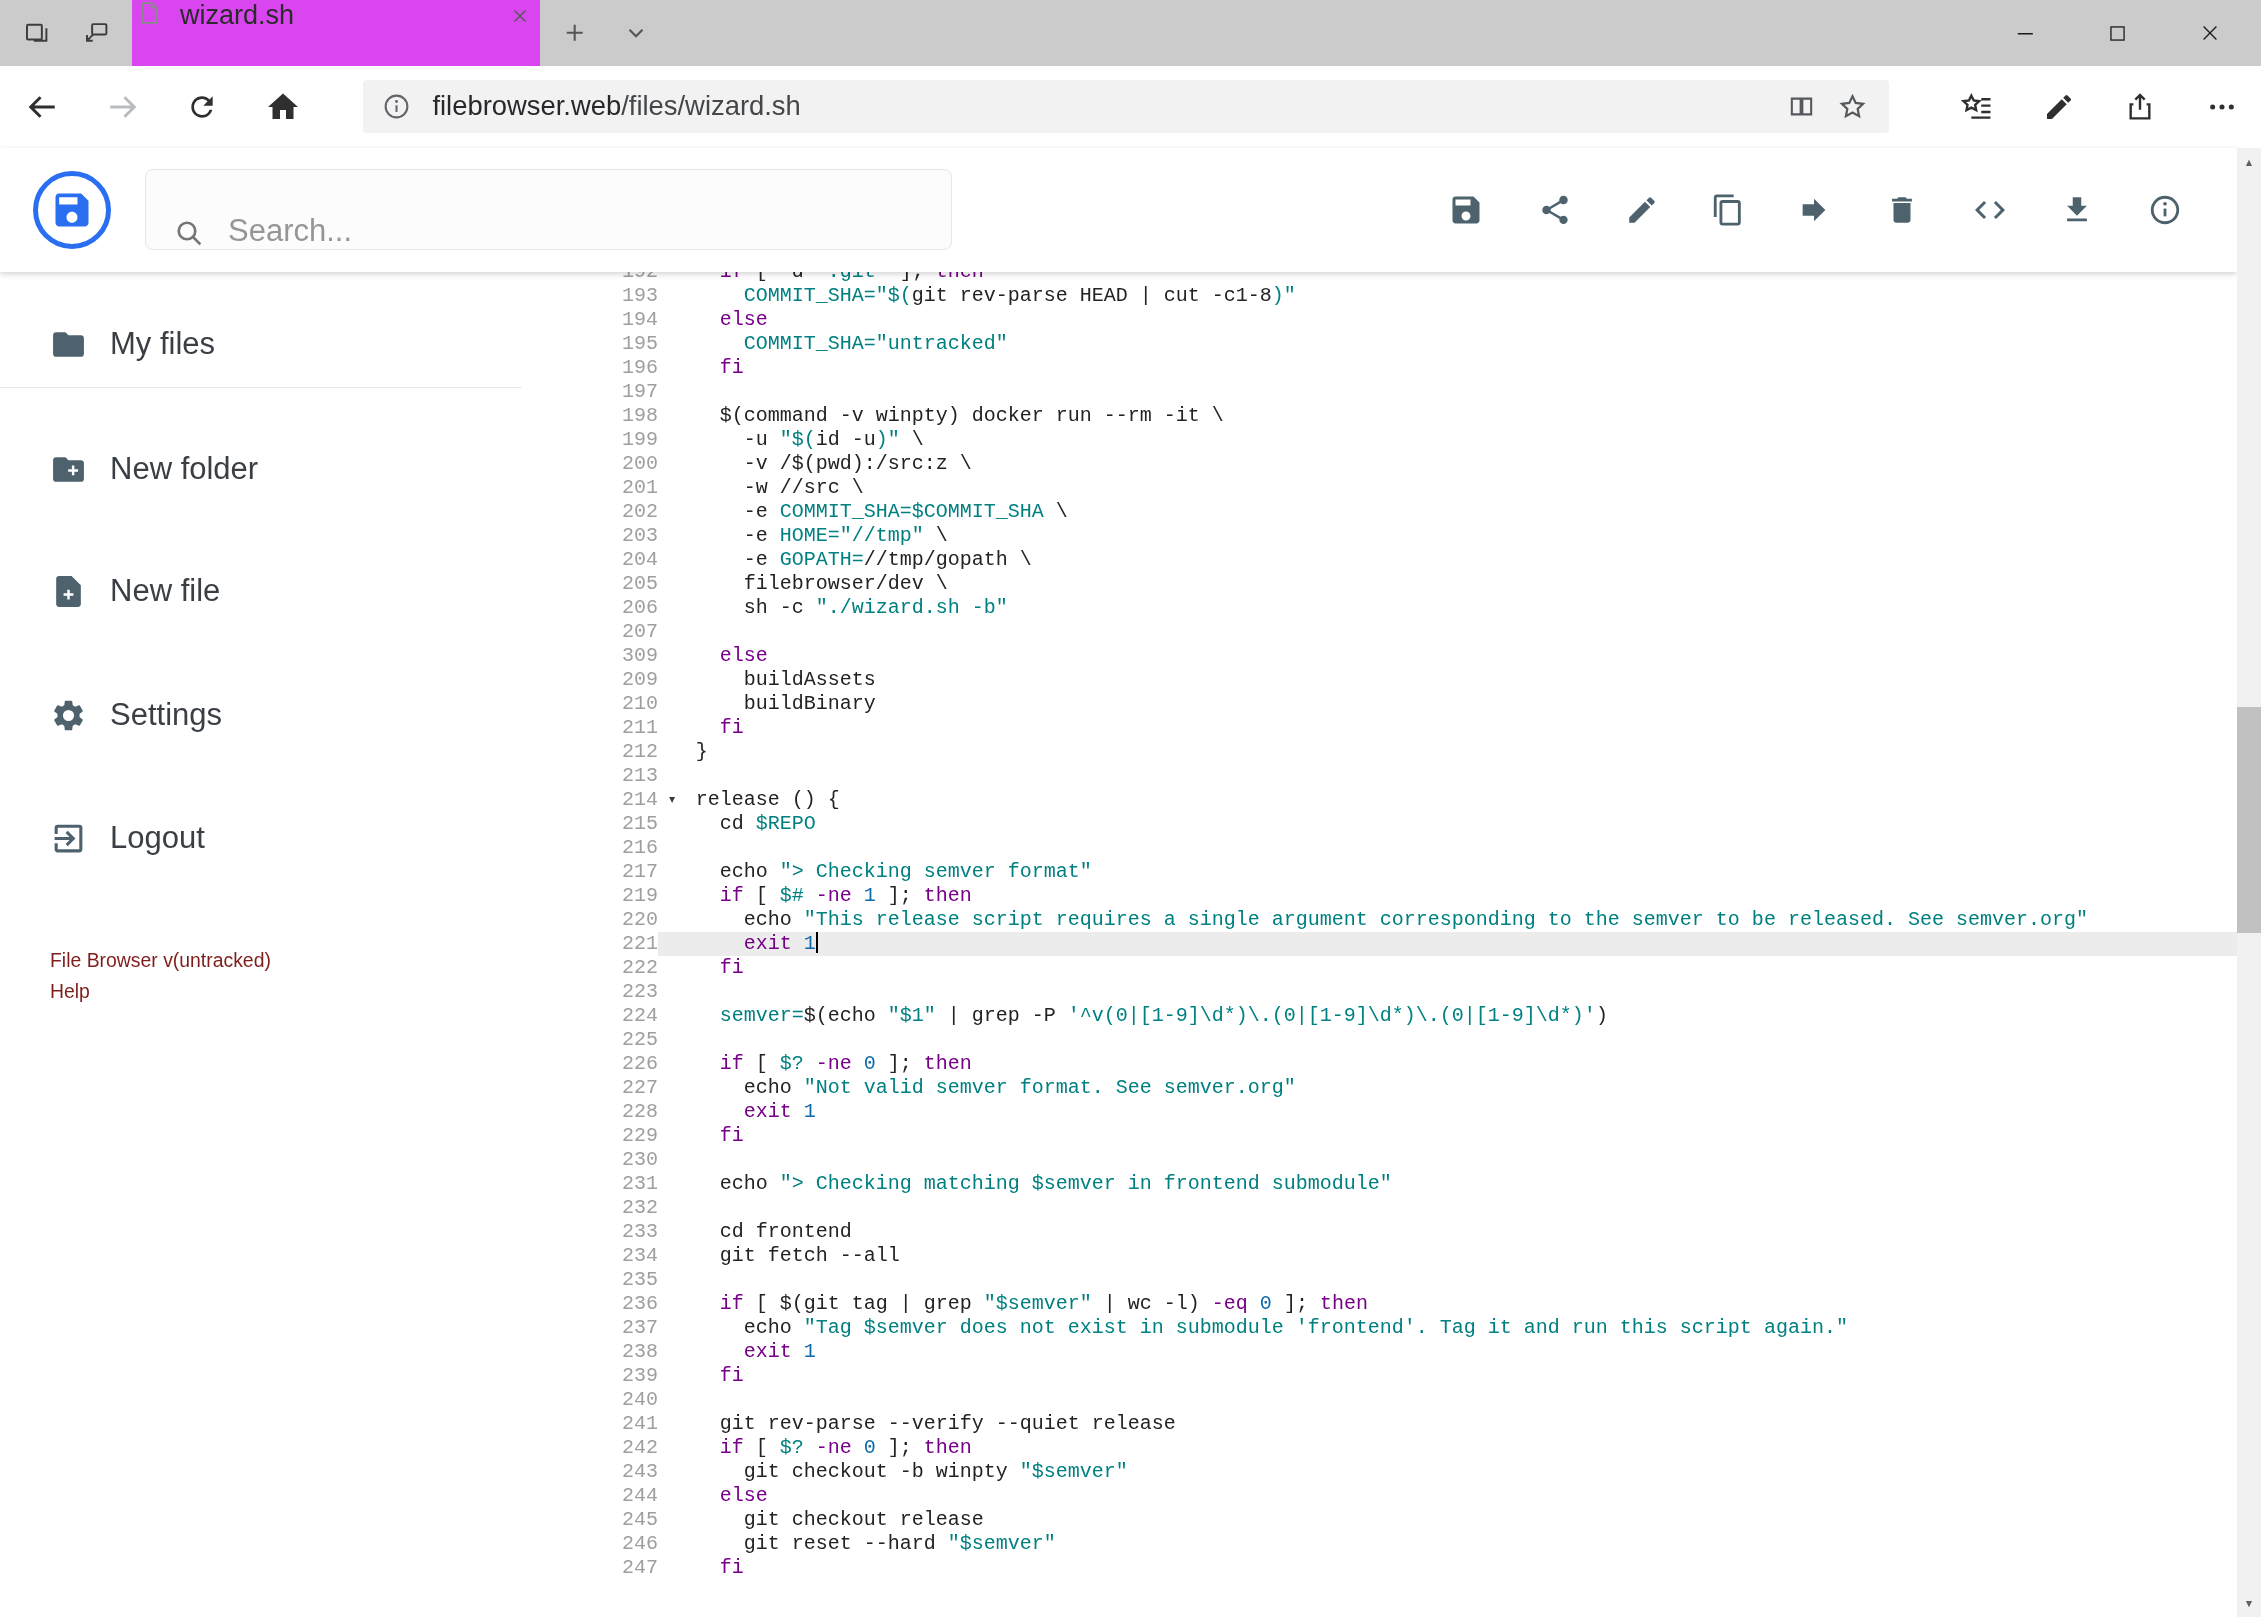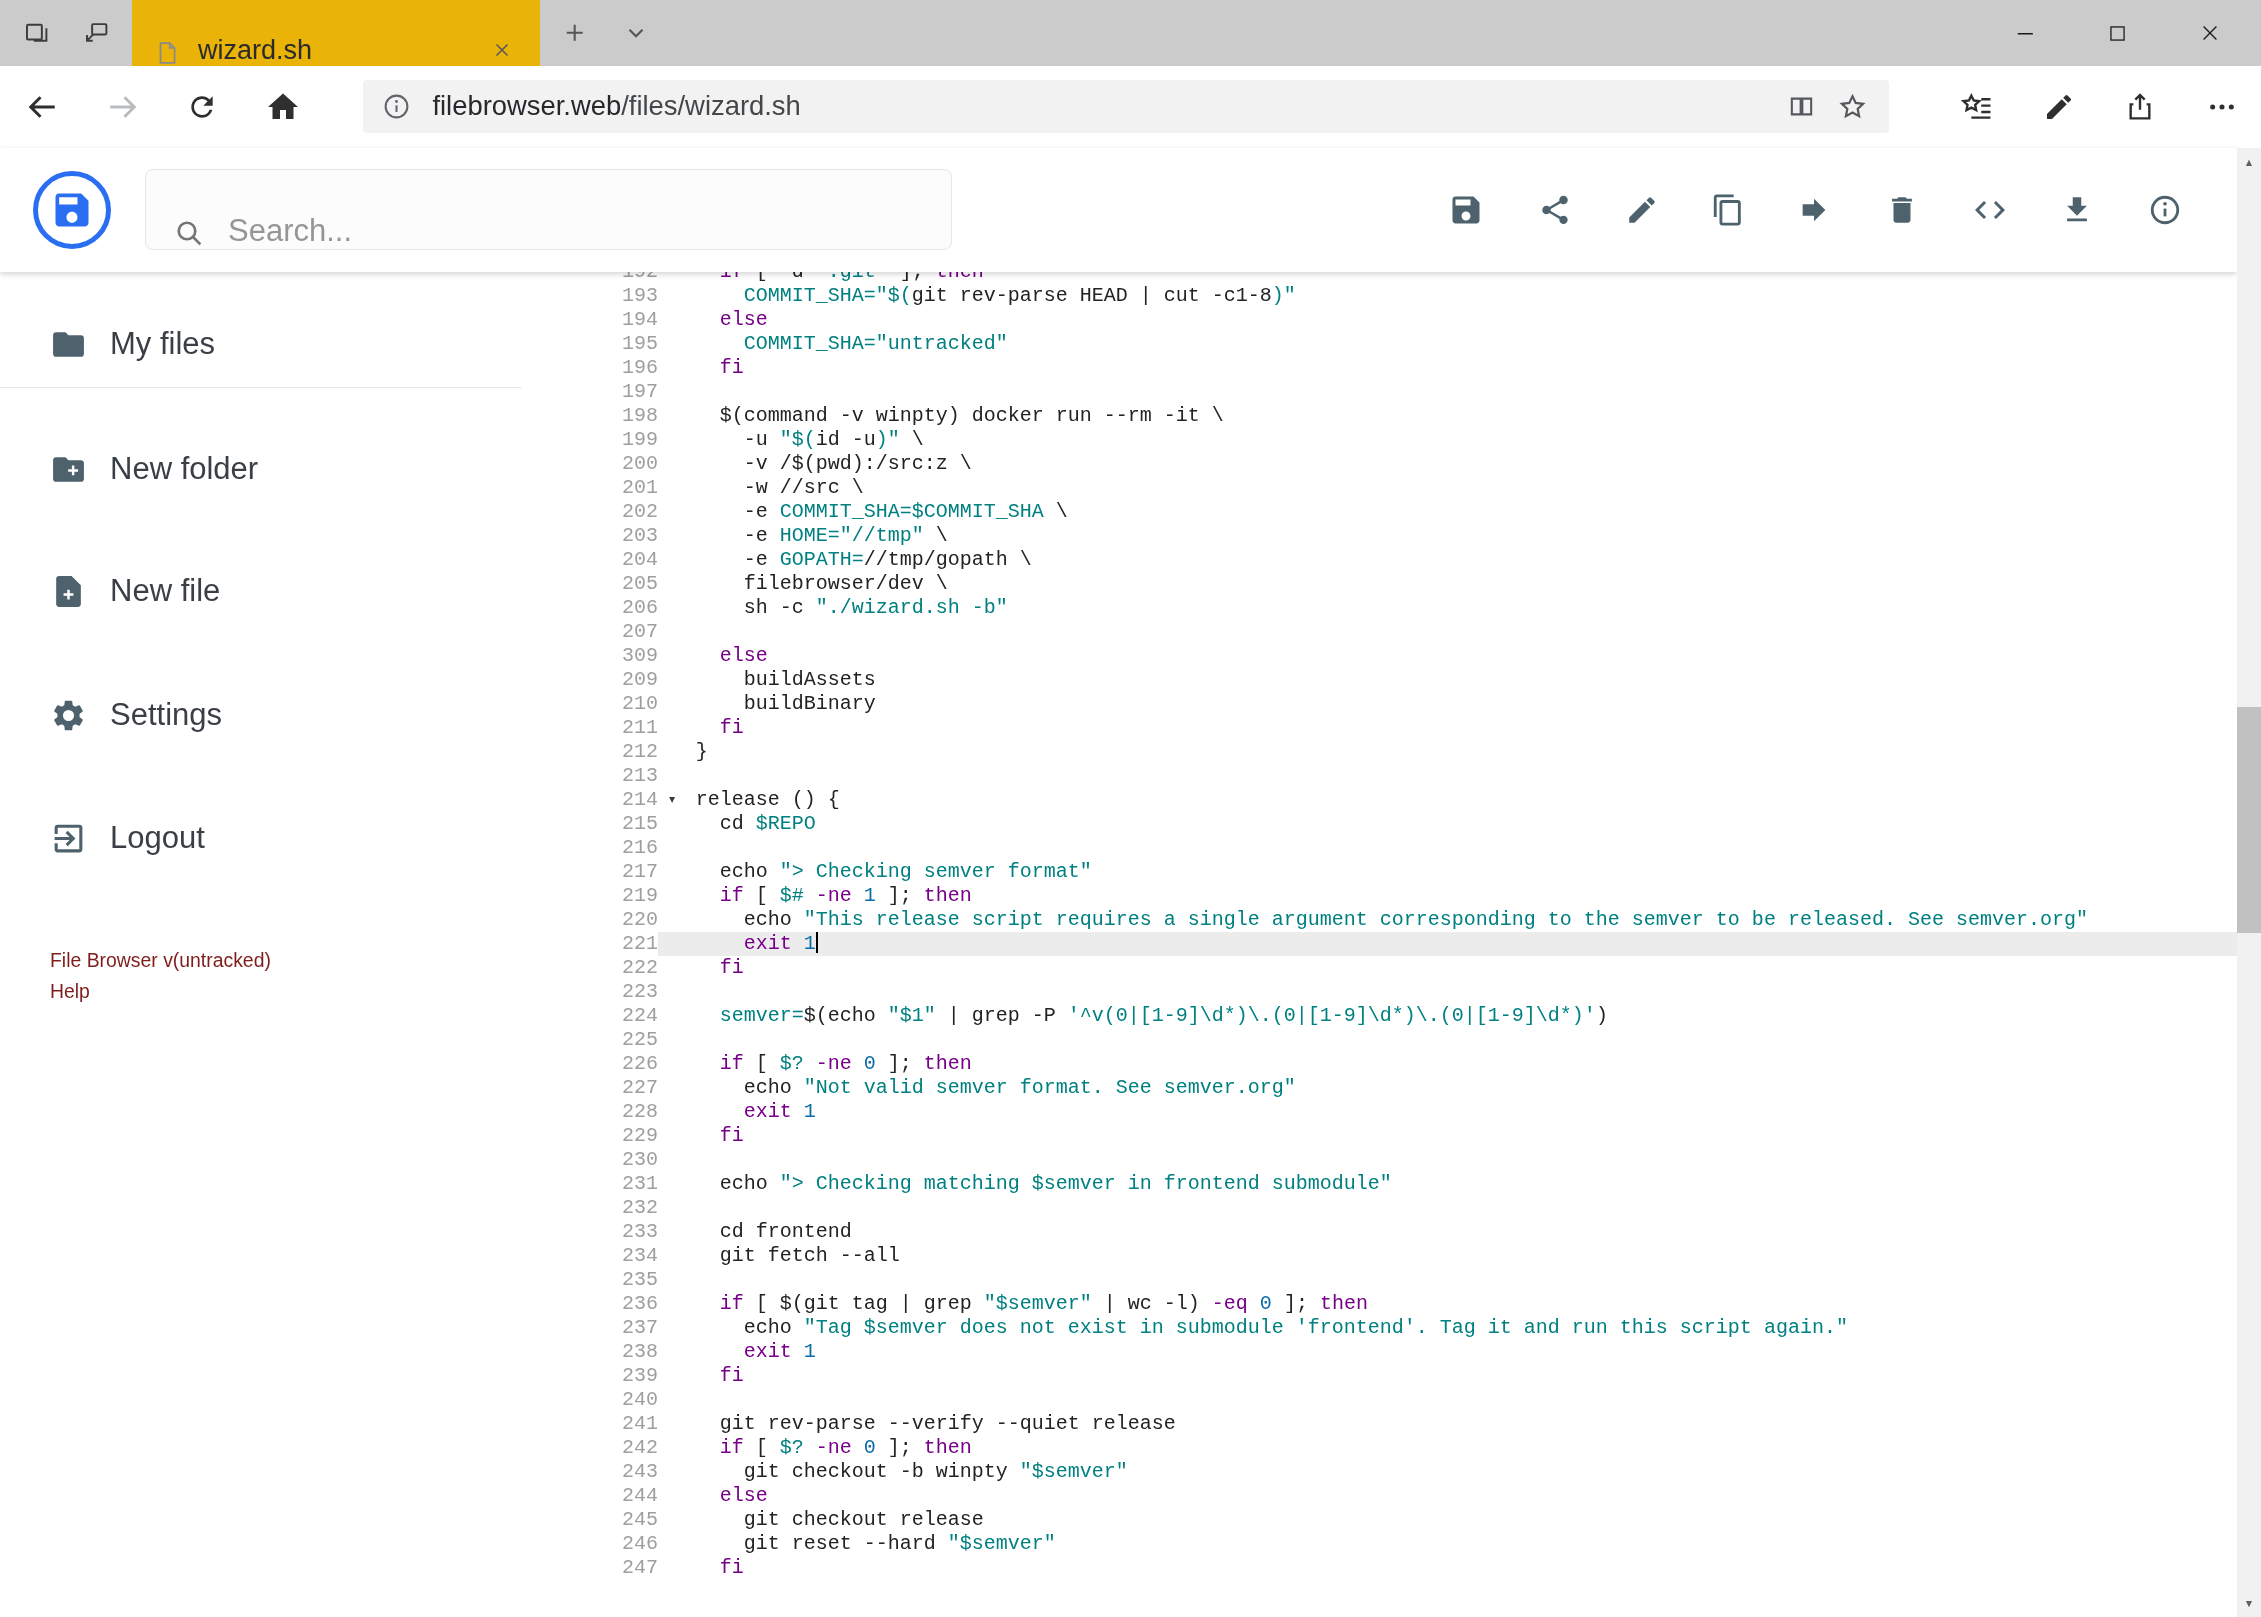--- a/index.html
+++ b/index.html
@@ -2,21 +2,21 @@
 <html style="--accent-blue: #2a6ff2; --icon-slate: #4d626d; --sidebar-text: #3a3f45; --tk-plain: #232323; --tk-keyword: #770088; --tk-string: #008080; --tk-variable: #008080; --tk-number: #0b6aa8; --tk-attr: #770088; --active-line-bg: #ececec; --gutter-text: #9e9e9e;font-size:13px"><head>
 <meta charset="utf-8">
 <style>
 *{margin:0;padding:0;box-sizing:border-box}
 html,body{width:2261px;height:1617px;overflow:hidden;background:#fff;font-family:"Liberation Sans",sans-serif}
 #window{position:relative;width:2261px;height:1617px;overflow:hidden}
 
 
 .tabbar{position:absolute;left:0;top:0;width:2261px;height:66px;background:#cbcbcb}
 .tb-btn{position:absolute;top:0;height:66px;width:58px;display:flex;align-items:center;justify-content:center;color:#3c3c3c;cursor:default}
-.tab{position:absolute;left:132px;top:0;width:408px;height:66px;background:#eab308;display:flex;align-items:flex-end;padding:0 22px}
+.tab{position:absolute;left:132px;top:0;width:408px;height:66px;background:#d946ef;display:flex;align-items:flex-start;padding:0 4px}
 .tab-favicon{margin-right:18px;display:flex}
 .tab-title{font-size:27px;color:#2b2b2b;flex:1;white-space:nowrap;overflow:hidden}
 .tab-close{display:flex;color:#5a5a5a;padding:4.8px}
 .winbtn{position:absolute;top:0;height:66px;width:73px;display:flex;align-items:center;justify-content:center;color:#1c1c1c}
 
 
 .navbar{position:absolute;left:0;top:66px;width:2261px;height:100px;background:#fff;border-bottom:0.8px solid #e3e3e3}
 .navbtn{position:absolute;top:22.6px;width:37px;height:37px;display:flex;align-items:center;justify-content:center;color:#2f2f2f}
 .navbtn.disabled{color:#b9bcbf}
 .addressbar{position:absolute;left:363px;top:13.7px;width:1526px;height:53px;background:#f2f2f2;border-radius:4px;display:flex;align-items:center}

